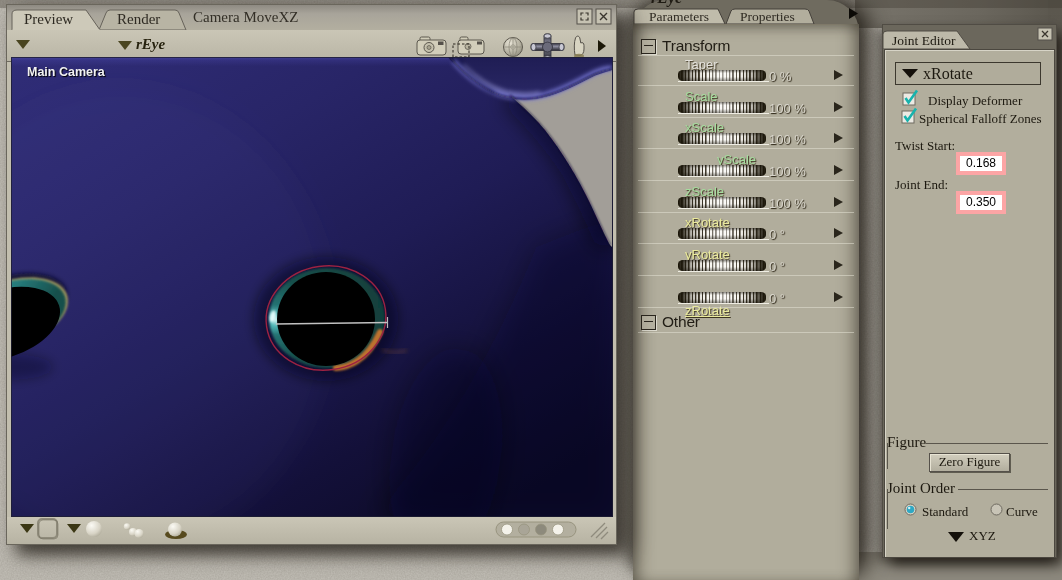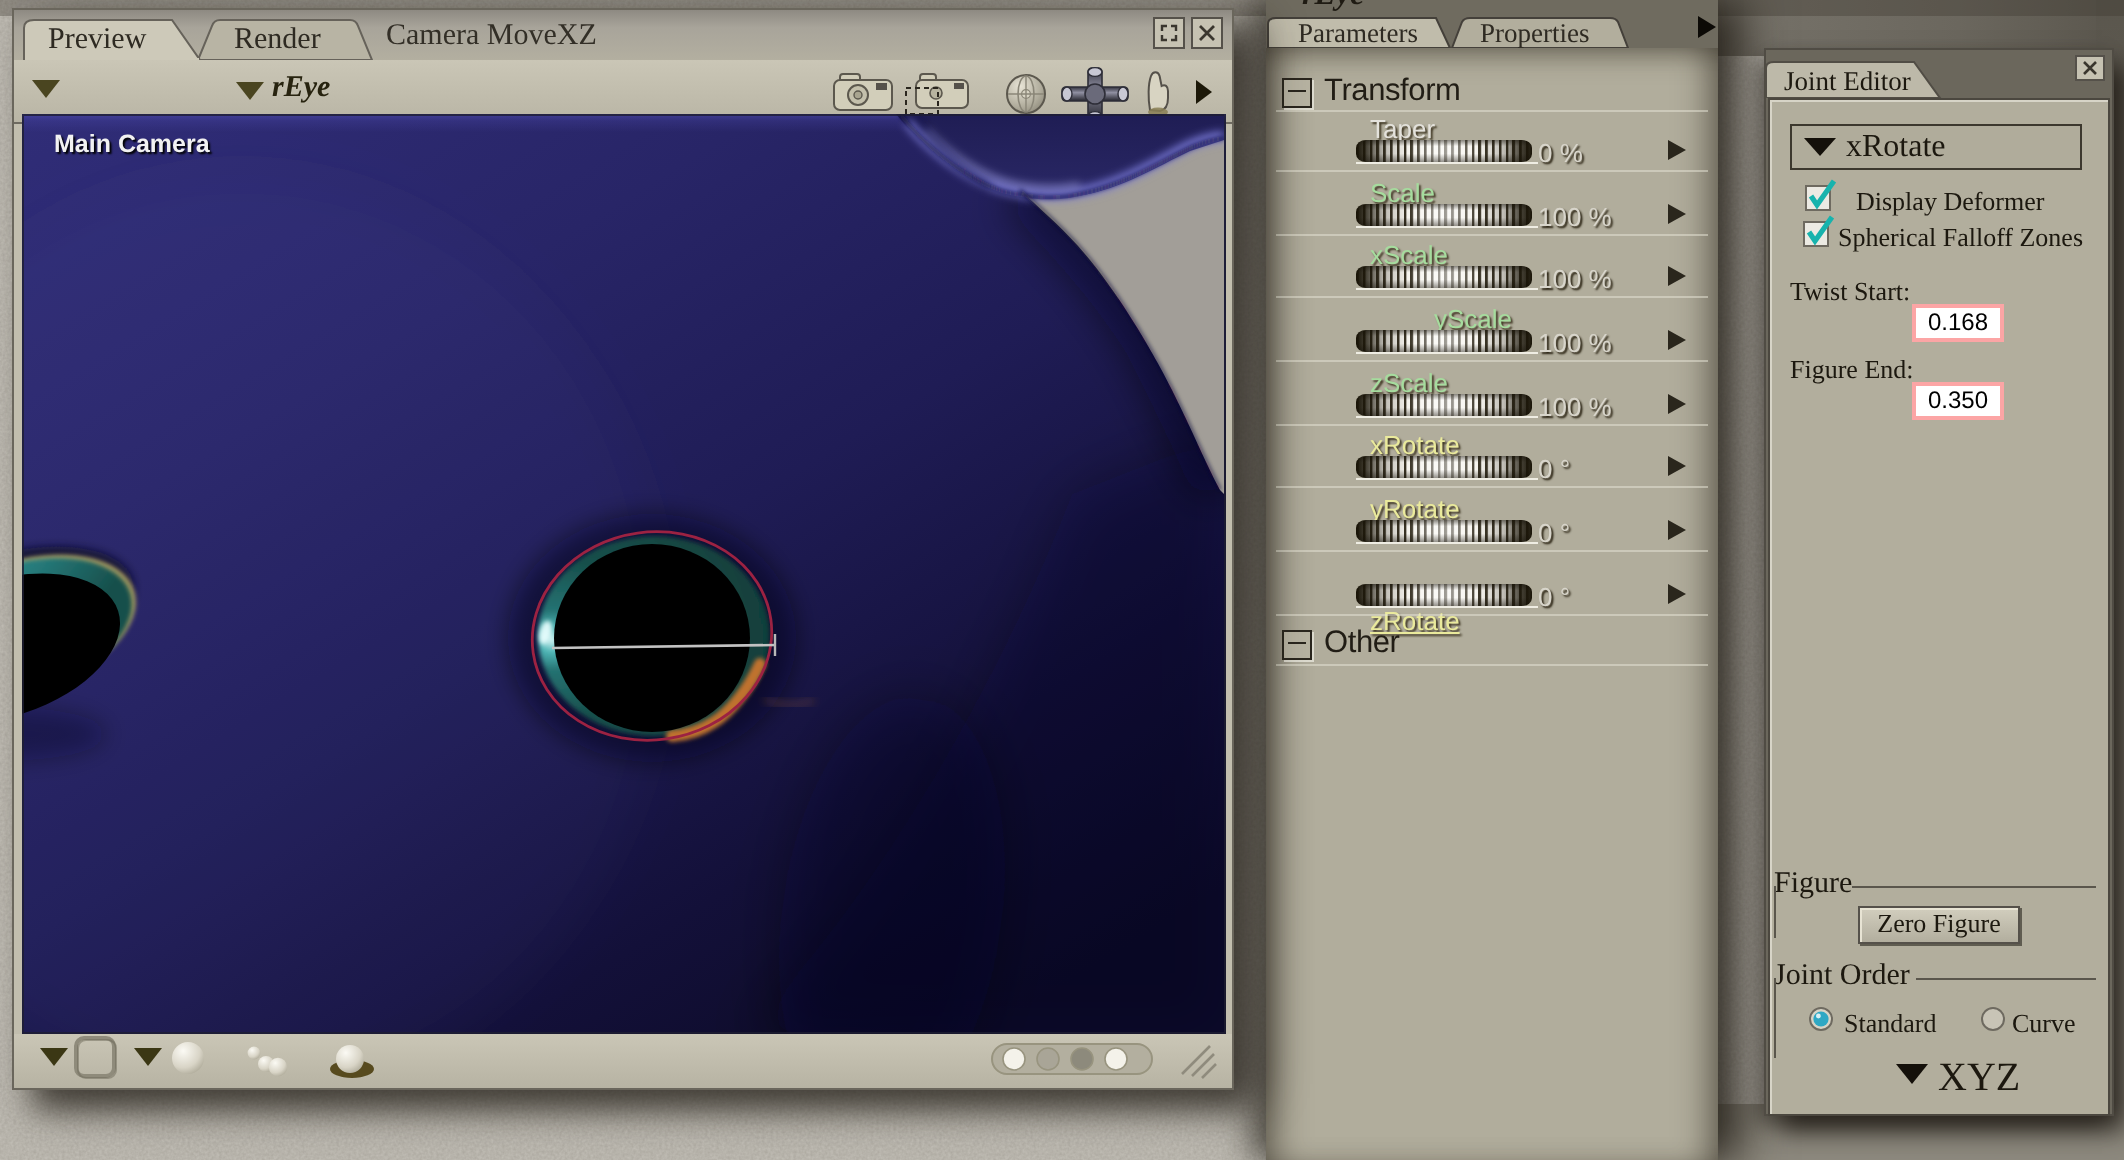--- a/index.html
+++ b/index.html
@@ -15,21 +15,21 @@
   .dd{position:absolute;font-style:italic;font-weight:bold;font-size:15px;color:#27230f;}
   .tri{position:absolute;width:0;height:0;border-left:7px solid transparent;
        border-right:7px solid transparent;border-top:9px solid #4a4520;}
   #mainCam{left:20px;top:60px;font-family:"Liberation Sans",sans-serif;
        font-weight:bold;font-size:12.5px;color:#f2f2f2;z-index:6;
        text-shadow:1px 1px 1px #000;}
   #pbot{left:0;top:512px;width:609px;height:27px;
         background:linear-gradient(#cac6b6,#b7b3a3);}
   #params{left:633px;top:0;width:226px;height:580px;z-index:2;
         background:#6f6b5f;
-        box-shadow:-8px 0 14px rgba(35,31,24,.6), 12px 0 20px rgba(35,31,24,.85);}
+        box-shadow:-8px 0 14px rgba(35,31,24,.6), 12px 0 20px rgba(35,31,24,.85);border-radius:32px;}
   .grpHead{position:absolute;font-family:"Liberation Sans",sans-serif;
         font-size:15.5px;letter-spacing:-0.2px;color:#211d15;}
   .gbox{position:absolute;width:13px;height:13px;border:1px solid #2a261e;
         background:#b6b2a1;box-shadow:1px 1px 0 rgba(240,238,228,.7);}
   .gbox i{position:absolute;left:2px;right:2px;top:5px;height:1px;background:#2a261e;}
   .plab{position:absolute;font-family:"Liberation Sans",sans-serif;left:52px;
         font-size:13px;text-shadow:1px 1px 1px rgba(40,30,10,.85);text-decoration:underline;}
   .dial{position:absolute;left:45px;width:88px;height:11px;border-radius:5px/4px;
         background:
          linear-gradient(180deg,rgba(20,16,6,.5) 0%,rgba(20,16,6,0) 28%,rgba(20,16,6,0) 62%,rgba(20,16,6,.45) 100%),
@@ -42,21 +42,21 @@
         border-top:5px solid transparent;border-bottom:5px solid transparent;
         border-left:9px solid #2a261c;}
   .psep{position:absolute;left:5px;width:216px;height:1px;background:rgba(232,229,216,.5);}
   #joint{left:883px;top:25px;width:173px;height:532px;z-index:2;
         background:#6b675c;
         box-shadow:0 0 0 1px #504c44, 7px 8px 12px rgba(30,26,20,.85), -5px 5px 10px rgba(30,26,20,.5);}
   #jbody{left:1px;top:24px;width:169px;height:507px;background:#b2ae9d;
         border:1px solid #4b473f;box-shadow:inset 1px 1px 0 rgba(240,237,226,.6);}
   .jserif{position:absolute;font-size:13px;color:#1c180f;}
   .jinput{position:absolute;width:42px;height:15px;background:#fff;
-        border:2px solid #fca5a5;font-family:"Liberation Sans",sans-serif;
+        border:4px solid #fca5a5;font-family:"Liberation Sans",sans-serif;
         font-size:12px;color:#000;text-align:center;line-height:15px;}
   .jline{position:absolute;background:#5a564c;}
 </style>
 </head>
 <body>
 <svg class="abs" style="left:0;top:0;z-index:0;" width="1062" height="580">
   <filter id="n">
       <feTurbulence type="fractalNoise" baseFrequency="0.7" numOctaves="2" result="t"></feTurbulence>
    <feColorMatrix in="t" type="matrix" values="0 0 0 0 0.70 0 0 0 0 0.68 0 0 0 0 0.63 0 0 0 0.5 0.03"></feColorMatrix>
     </filter>
@@ -377,21 +377,21 @@
     <path d="M 3.5,9 L 6.5,13.5 L 15,1.5" stroke="#17b3ad" stroke-width="2.6" fill="none"></path>
   </svg>
   <div class="jserif" style="left:45px;top:68px;">Display Deformer</div>
   <svg class="abs" style="left:18px;top:82px;" width="20" height="18" viewBox="0 0 20 18">
     <rect x="1" y="4" width="12" height="12" fill="#eceae3" stroke="#6e6a60"></rect>
     <path d="M 3.5,9 L 6.5,13.5 L 15,1.5" stroke="#17b3ad" stroke-width="2.6" fill="none"></path>
   </svg>
   <div class="jserif" style="left:36px;top:86px;">Spherical Falloff Zones</div>
   <div class="jserif" style="left:12px;top:113px;">Twist Start:</div>
   <div class="jinput" style="left:73px;top:127px;">0.168</div>
-  <div class="jserif" style="left:12px;top:152px;">Figure End:</div>
+  <div class="jserif" style="left:12px;top:152px;">Joint End:</div>
   <div class="jinput" style="left:73px;top:166px;">0.350</div>
 
   <div class="jserif" style="left:4px;top:409px;font-size:15px;">Figure</div>
   <div class="jline" style="left:43px;top:418px;width:122px;height:1px;"></div>
   <div class="jline" style="left:4px;top:418px;width:1px;height:26px;"></div>
   <div class="abs" style="left:46px;top:428px;width:79px;height:17px;
        background:linear-gradient(#d2cebe,#b2ae9e);border:1px solid #55514a;
        box-shadow:inset 1px 1px 0 #e8e4d4, 1px 1px 0 rgba(40,36,28,.6);
        font-size:13px;color:#1c180f;text-align:center;line-height:16px;">Zero Figure</div>
   <div class="jserif" style="left:4px;top:455px;font-size:15px;text-align:right;">Joint Order</div>
@@ -401,14 +401,14 @@
     <circle cx="6.5" cy="6.5" r="5.5" fill="#d8d4c6" stroke="#6e6a60"></circle>
     <circle cx="6.5" cy="6.5" r="3.8" fill="#2fa8c4"></circle>
     <circle cx="5.2" cy="5" r="1.2" fill="#d8f0f4"></circle>
   </svg>
   <div class="jserif" style="left:39px;top:479px;">Standard</div>
   <svg class="abs" style="left:107px;top:478px;" width="13" height="13" viewBox="0 0 13 13">
     <circle cx="6.5" cy="6.5" r="5.5" fill="#c8c4b6" stroke="#6e6a60"></circle>
   </svg>
   <div class="jserif" style="left:123px;top:479px;">Curve</div>
   <div class="abs" style="left:65px;top:507px;width:0;height:0;border-left:8px solid transparent;border-right:8px solid transparent;border-top:10px solid #14100a;"></div>
-  <div class="jserif" style="left:86px;top:503px;font-size:20px;">XYZ</div>
+  <div class="jserif" style="left:86px;top:503px;font-size:13px;">XYZ</div>
 </div>
 
 </body></html>

